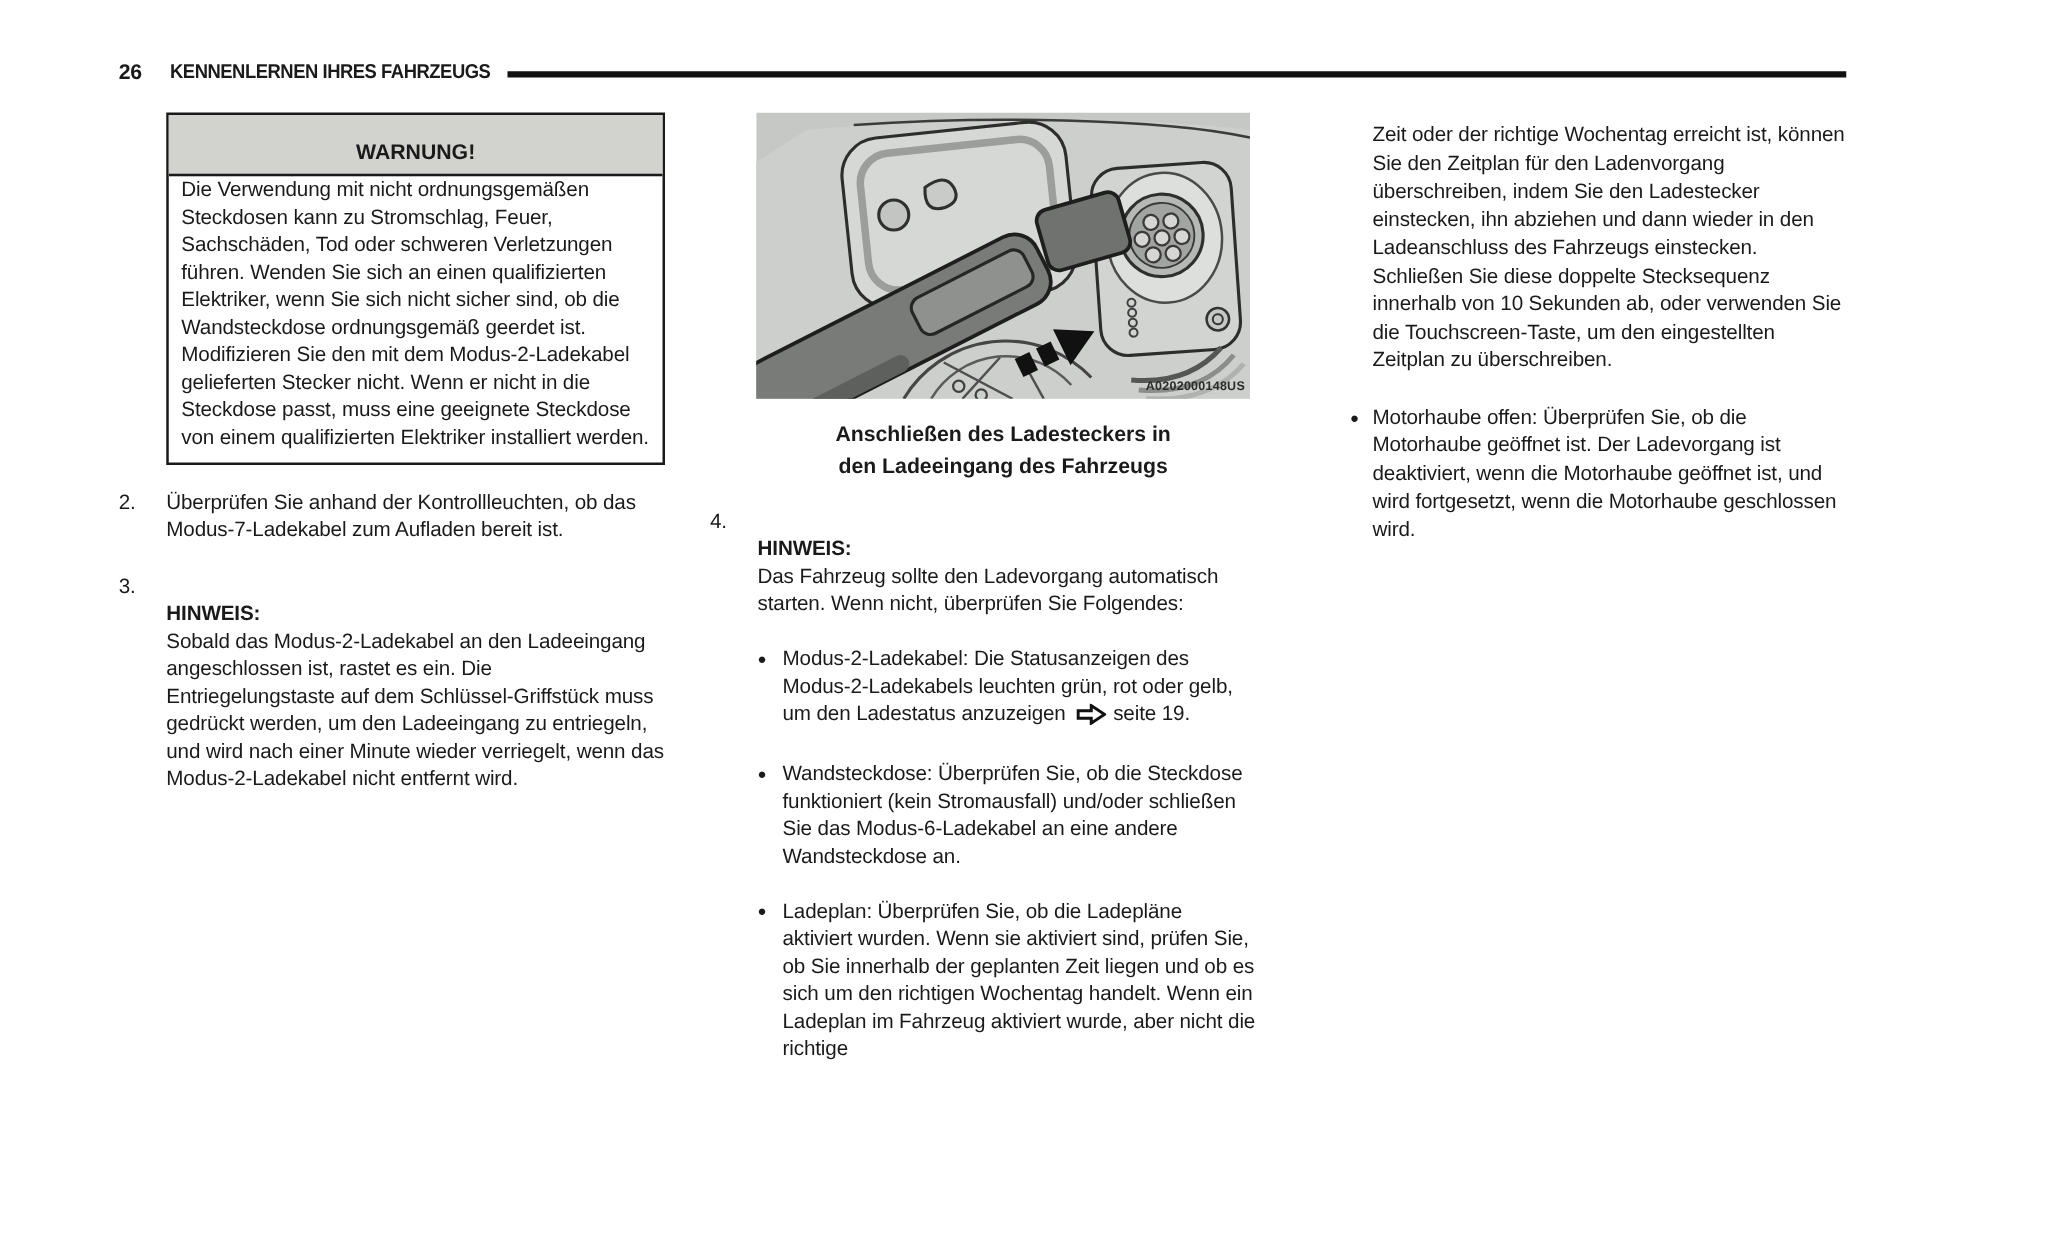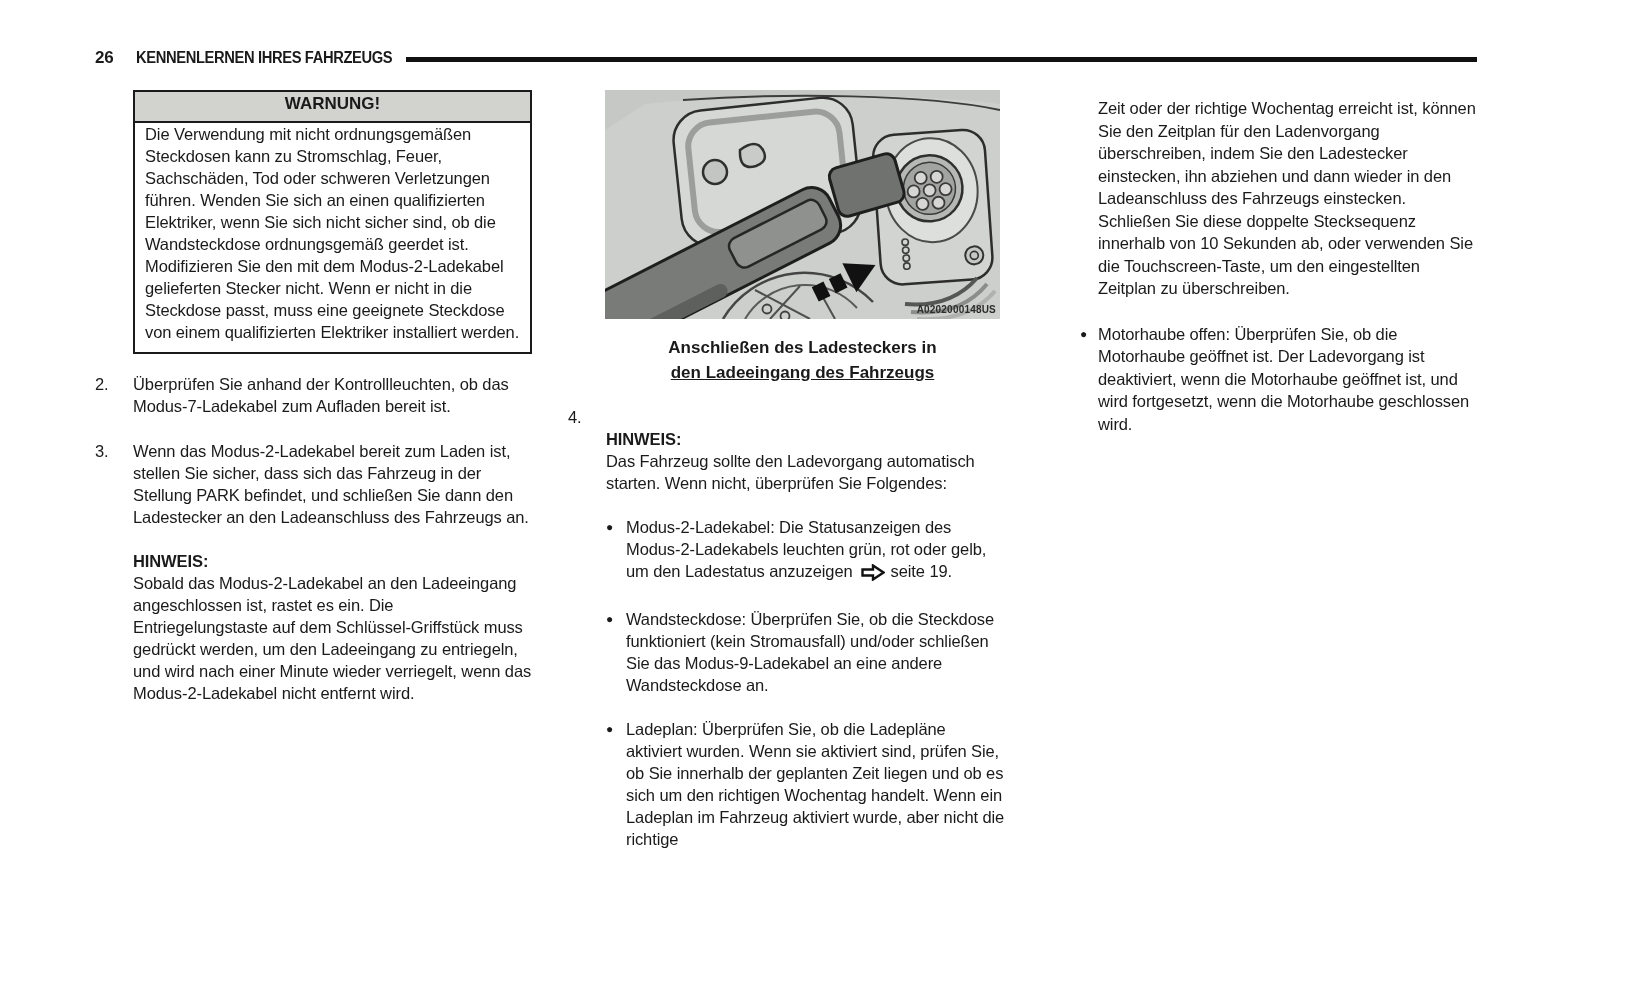--- a/index.html
+++ b/index.html
@@ -17,21 +17,21 @@
   
   .body-txt{font-size:16.5px;line-height:22px;letter-spacing:-0.1px;}
   .bold{font-weight:700;}
   
   .col{position:absolute;top:90px;}
   .col-left{left:95px;width:437px;}
   .col-mid{left:568px;width:437px;}
   .col-right{left:1063px;width:420px;}
   
   .warn-box{margin-left:38px;width:395px;border:2px solid #1a1a1a;}
-  .warn-title{background:#d2d2cf;border-bottom:2px solid #1a1a1a;text-align:center;font-weight:700;font-size:17px;padding:2px 0 7px 0;}
+  .warn-title{background:#d2d2cf;border-bottom:2px solid #1a1a1a;text-align:center;font-weight:700;font-size:17px;padding:20px 0 7px 0;}
   .warn-body{padding:0 9px 9px 10px;}
   
   .step{display:flex;margin-top:19px;}
   .step-num{width:38px;flex-shrink:0;}
   .step-body{flex:1;}
   .note{margin-top:22px;}
   
   .bullet-li{display:flex;margin-top:22px;}
   .dot{width:20px;flex-shrink:0;font-size:12px;line-height:22px;}
   .bullet-txt{flex:1;}
@@ -64,21 +64,20 @@
   </div>
 
   <div class="step">
     <div class="step-num body-txt">2.</div>
     <div class="step-body body-txt">Überprüfen Sie anhand der Kontrollleuchten, ob das Modus-7-Ladekabel zum Aufladen bereit ist.</div>
   </div>
 
   <div class="step" style="margin-top:23px;">
     <div class="step-num body-txt">3.</div>
     <div class="step-body">
-      <div class="body-txt">Wenn das Modus-2-Ladekabel bereit zum Laden ist, stellen Sie sicher, dass sich das Fahrzeug in der Stellung PARK befindet, und schließen Sie dann den Ladestecker an den Ladeanschluss des Fahrzeugs an.</div>
       <div class="note">
         <div class="body-txt bold">HINWEIS:</div>
         <div class="body-txt">Sobald das Modus-2-Ladekabel an den Ladeeingang angeschlossen ist, rastet es ein. Die Entriegelungstaste auf dem Schlüssel-Griffstück muss gedrückt werden, um den Ladeeingang zu entriegeln, und wird nach einer Minute wieder verriegelt, wenn das Modus-2-Ladekabel nicht entfernt wird.</div>
       </div>
     </div>
   </div>
 
 </div>
 
 <div class="col col-mid">
@@ -141,21 +140,21 @@
         <rect x="206" y="178" width="13" height="16" fill="#111"></rect>
         <rect x="225" y="178" width="13" height="16" fill="#111"></rect>
         <polygon points="244,170 244,202 273,186" fill="#111"></polygon>
       </g>
     </svg>
     <div class="fig-code">A0202000148US</div>
   </div>
 
   <div class="caption">
     <span style="display:block;">Anschließen des Ladesteckers in</span>
-    <span style="display:block;text-decoration:underline;">den Ladeeingang des Fahrzeugs</span>
+    <span style="display:block;">den Ladeeingang des Fahrzeugs</span>
   </div>
 
   <div class="step" style="margin-top:21px;">
     <div class="step-num body-txt">4.</div>
     <div class="step-body">
       <div class="note">
         <div class="body-txt bold">HINWEIS:</div>
         <div class="body-txt">Das Fahrzeug sollte den Ladevorgang automatisch starten. Wenn nicht, überprüfen Sie Folgendes:</div>
       </div>
 
@@ -163,21 +162,21 @@
         <div class="dot">●</div>
         <div class="bullet-txt body-txt">
           <span>Modus-2-Ladekabel: Die Statusanzeigen des Modus-2-Ladekabels leuchten grün, rot oder gelb, um den Ladestatus anzuzeigen</span><span class="ref-arrow"><svg width="24" height="17" viewBox="0 0 24 17">
                 <path d="M1.5 5.5 H12 V1.5 L22.5 8.5 L12 15.5 V11.5 H1.5 Z" fill="#fff" stroke="#111" stroke-width="2.4" stroke-linejoin="miter"></path>
               </svg></span><span>seite 19.</span>
         </div>
       </div>
 
       <div class="bullet-li">
         <div class="dot">●</div>
-        <div class="bullet-txt body-txt">Wandsteckdose: Überprüfen Sie, ob die Steckdose funktioniert (kein Stromausfall) und/oder schließen Sie das Modus-9-Ladekabel an eine andere Wandsteckdose an.</div>
+        <div class="bullet-txt body-txt">Wandsteckdose: Überprüfen Sie, ob die Steckdose funktioniert (kein Stromausfall) und/oder schließen Sie das Modus-6-Ladekabel an eine andere Wandsteckdose an.</div>
       </div>
 
       <div class="bullet-li">
         <div class="dot">●</div>
         <div class="bullet-txt body-txt">Ladeplan: Überprüfen Sie, ob die Ladepläne aktiviert wurden. Wenn sie aktiviert sind, prüfen Sie, ob Sie innerhalb der geplanten Zeit liegen und ob es sich um den richtigen Wochentag handelt. Wenn ein Ladeplan im Fahrzeug aktiviert wurde, aber nicht die richtige</div>
       </div>
 
     </div>
   </div>
 

